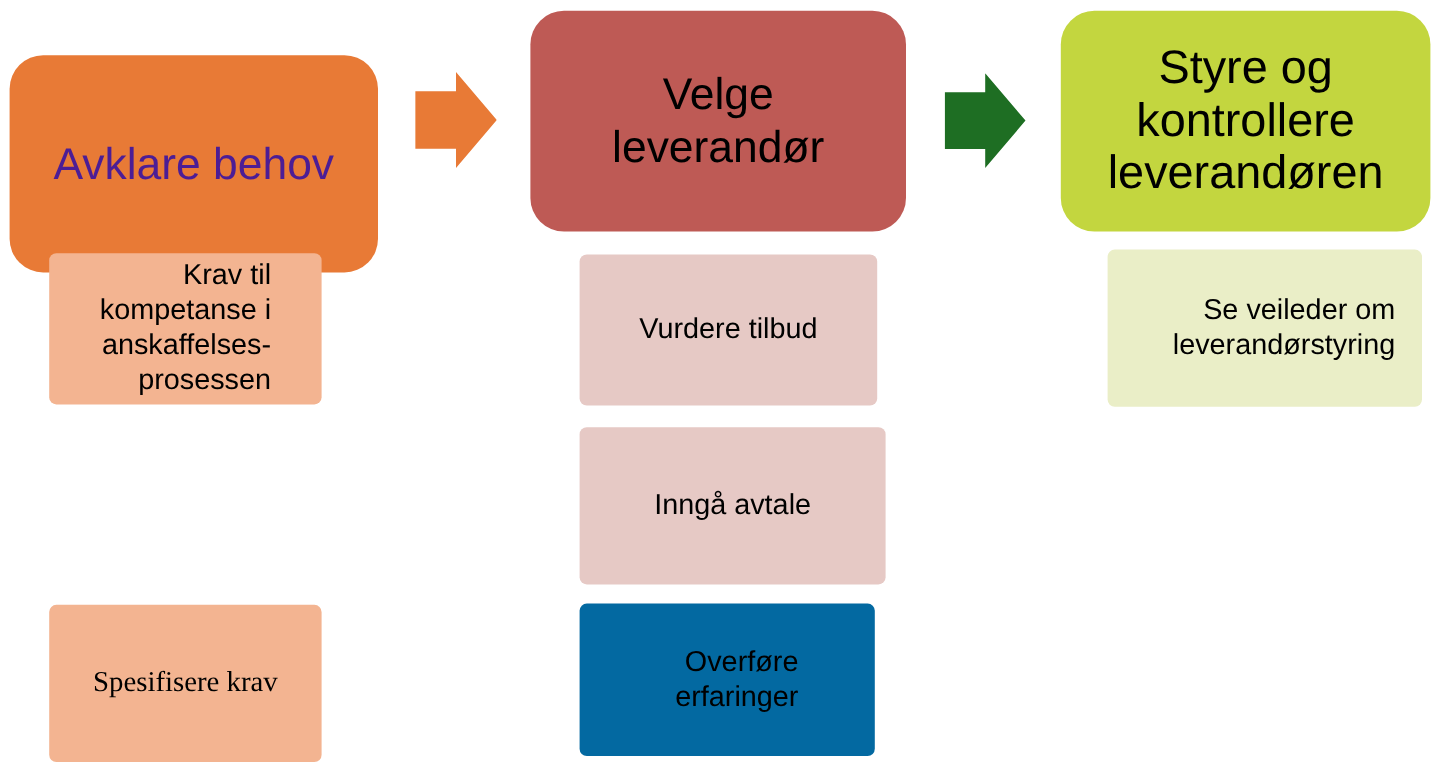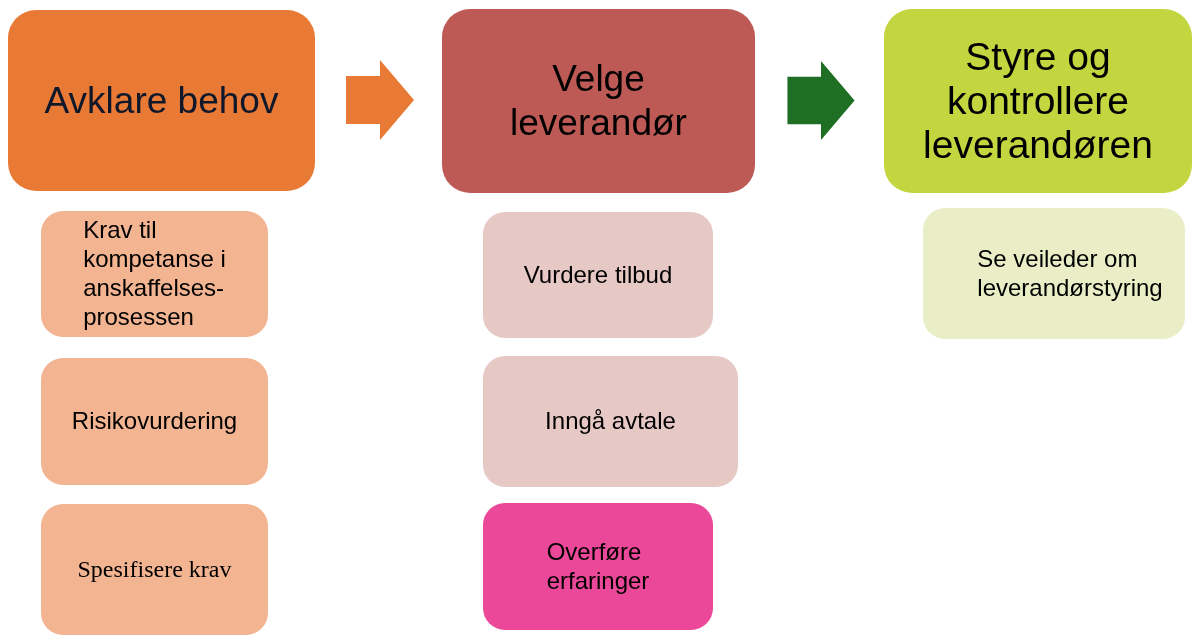--- a/index.html
+++ b/index.html
@@ -19,88 +19,85 @@
     justify-content: center;
     text-align: center;
   }
   .main-box .label {
     white-space: pre-line;
     font-size: 37px;
     line-height: 1.18;
   }
   .sub-box {
     position: absolute;
-    border-radius: 22px;
+    border-radius: 6px;
     display: flex;
     align-items: center;
     justify-content: center;
-    text-align: left;
+    text-align: right;
     color: #000000;
   }
   .sub-box .label {
     white-space: pre-line;
     font-size: 24px;
     line-height: 1.2;
   }
   .arrow { position: absolute; }
 
   
   #c1-main { left: 8px;   top: 10px;  width: 307px; height: 181px; }
   #c1-s1   { left: 41px;  top: 211px; width: 227px; height: 126px; }
   #c1-s2   { left: 41px;  top: 358px; width: 227px; height: 127px; }
   #c1-s3   { left: 41px;  top: 504px; width: 227px; height: 131px; font-family: Liberation Serif, serif; }
   
   #c2-main { left: 442px; top: 9px;   width: 313px; height: 184px; }
-  #c2-s1   { left: 483px; top: 212px; width: 230px; height: 126px; }
+  #c2-s1   { left: 483px; top: 212px; width: 248px; height: 126px; }
   #c2-s2   { left: 483px; top: 356px; width: 255px; height: 131px; }
   #c2-s3   { left: 483px; top: 503px; width: 230px; height: 127px; }
   
   #c3-main { left: 884px; top: 9px;   width: 308px; height: 184px; }
   #c3-main .label { font-size: 39px; line-height: 1.12; }
   #c3-s1   { left: 923px; top: 208px; width: 230px; height: 131px; padding-left: 32px; }
 
   #arrow1 { left: 346px; top: 60px; }
   #arrow2 { left: 786px; top: 61px; }
 </style>
 </head>
 <body>
 
 <div class="canvas">
 
-  <div class="main-box" id="c1-main" style="background-color: rgb(232, 122, 54); color: #0f172a;">
+  <div class="main-box" id="c1-main" style="background-color: rgb(232, 122, 54); color: #4c1d95; margin-top: 36px;">
     <span class="label">Avklare behov</span>
   </div>
   <div class="sub-box" id="c1-s1" style="background-color: rgb(243, 180, 145);">
     <span class="label">Krav til
 kompetanse i
 anskaffelses-
 prosessen</span>
-  </div>
-  <div class="sub-box" id="c1-s2" style="background-color: rgb(243, 180, 145);">
-    <span class="label">Risikovurdering</span>
   </div>
   <div class="sub-box" id="c1-s3" style="background-color: rgb(243, 180, 145);">
     <span class="label">Spesifisere krav</span>
   </div>
 
   <svg class="arrow" id="arrow1" width="68" height="80" viewBox="0 0 68 80">
     <polygon points="0,16 34,16 34,0 68,40 34,80 34,64 0,64" style="fill: rgb(232, 122, 54);"></polygon>
   </svg>
 
   <div class="main-box" id="c2-main" style="background-color: rgb(190, 90, 85); color: #000000;">
     <span class="label">Velge
 leverandør</span>
   </div>
   <div class="sub-box" id="c2-s1" style="background-color: rgb(230, 201, 197);">
     <span class="label">Vurdere tilbud</span>
   </div>
   <div class="sub-box" id="c2-s2" style="background-color: rgb(230, 201, 197);">
     <span class="label">Inngå avtale</span>
   </div>
-  <div class="sub-box" id="c2-s3" style="background-color: #ec4899;">
+  <div class="sub-box" id="c2-s3" style="background-color: #0369a1; padding-left: 16px;">
     <span class="label">Overføre
 erfaringer</span>
   </div>
 
   <svg class="arrow" id="arrow2" width="70" height="79" viewBox="0 0 68 80">
     <polygon points="0,16 34,16 34,0 68,40 34,80 34,64 0,64" style="fill: rgb(30, 110, 35);"></polygon>
   </svg>
 
   <div class="main-box" id="c3-main" style="background-color: rgb(195, 214, 63); color: rgb(0, 0, 0);">
     <span class="label">Styre og

